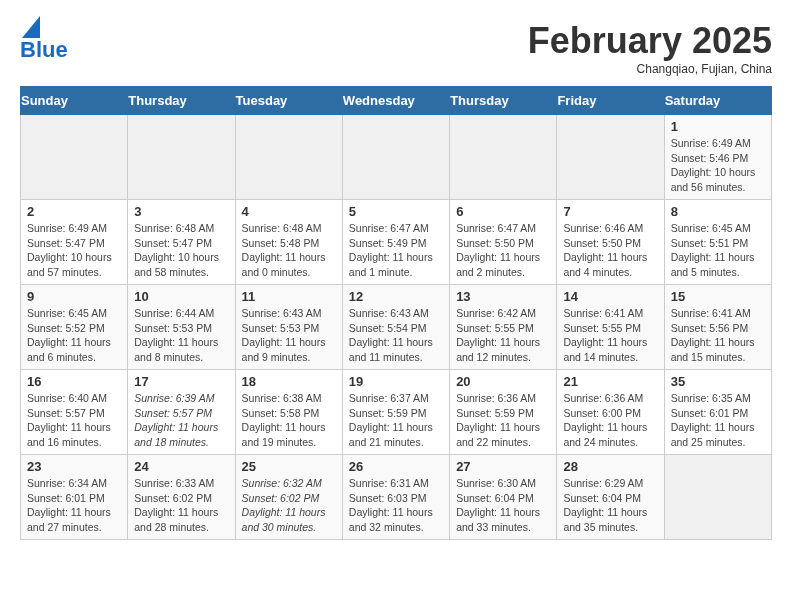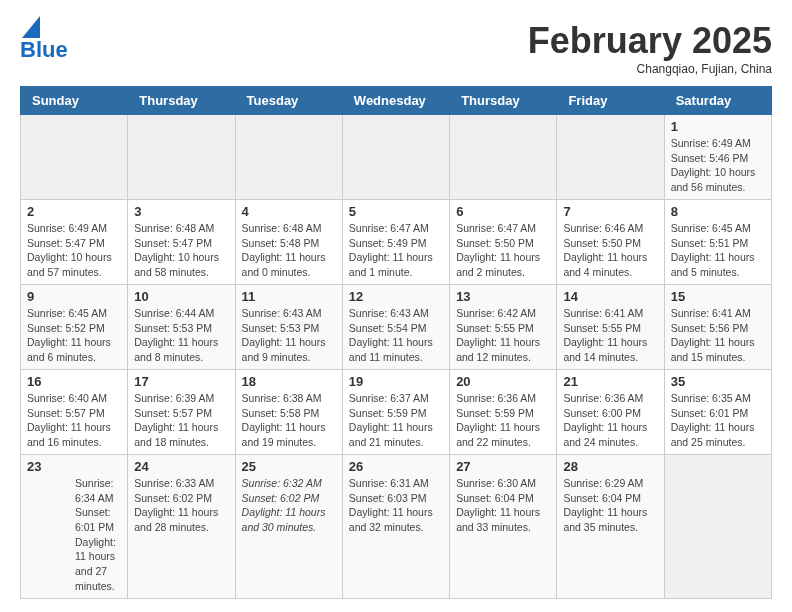--- a/index.html
+++ b/index.html
@@ -45,21 +45,21 @@
     }
     .calendar-table {
       width: 100%;
       border-collapse: collapse;
       border: 1px solid #ccc;
     }
     .calendar-table th {
       background-color: #2e6da4;
       color: #fff;
       text-align: left;
-      padding: 6px 11px;
+      padding: 6px 0;
       font-size: 13px;
       border: 1px solid #2e6da4;
     }
     .calendar-table td {
       border: 1px solid #ccc;
       vertical-align: top;
       padding: 4px 6px;
       width: calc(100% / 7);
       height: 85px;
       font-size: 11px;
@@ -238,21 +238,21 @@
       <tr>
         <td>
           <span class="day-number">16</span>
           <div class="day-info" style="white-space: pre-line;">Sunrise: 6:40 AM
 Sunset: 5:57 PM
 Daylight: 11 hours
 and 16 minutes.</div>
         </td>
         <td>
           <span class="day-number">17</span>
-          <div class="day-info" style="white-space: pre-line;">Sunrise: 6:39 AM
+          <div class="day-info" style="white-space: pre-line; font-style: italic;">Sunrise: 6:39 AM
 Sunset: 5:57 PM
 Daylight: 11 hours
 and 18 minutes.</div>
         </td>
         <td>
           <span class="day-number">18</span>
           <div class="day-info" style="white-space: pre-line;">Sunrise: 6:38 AM
 Sunset: 5:58 PM
 Daylight: 11 hours
 and 19 minutes.</div>
@@ -282,21 +282,21 @@
           <span class="day-number">35</span>
           <div class="day-info" style="white-space: pre-line;">Sunrise: 6:35 AM
 Sunset: 6:01 PM
 Daylight: 11 hours
 and 25 minutes.</div>
         </td>
       </tr>
       <tr>
         <td>
           <span class="day-number">23</span>
-          <div class="day-info" style="white-space: pre-line; margin-left: 48px;">Sunrise: 6:34 AM
+          <div class="day-info" style="white-space: pre-line;">Sunrise: 6:34 AM
 Sunset: 6:01 PM
 Daylight: 11 hours
 and 27 minutes.</div>
         </td>
         <td>
           <span class="day-number">24</span>
           <div class="day-info" style="white-space: pre-line;">Sunrise: 6:33 AM
 Sunset: 6:02 PM
 Daylight: 11 hours
 and 28 minutes.</div>

